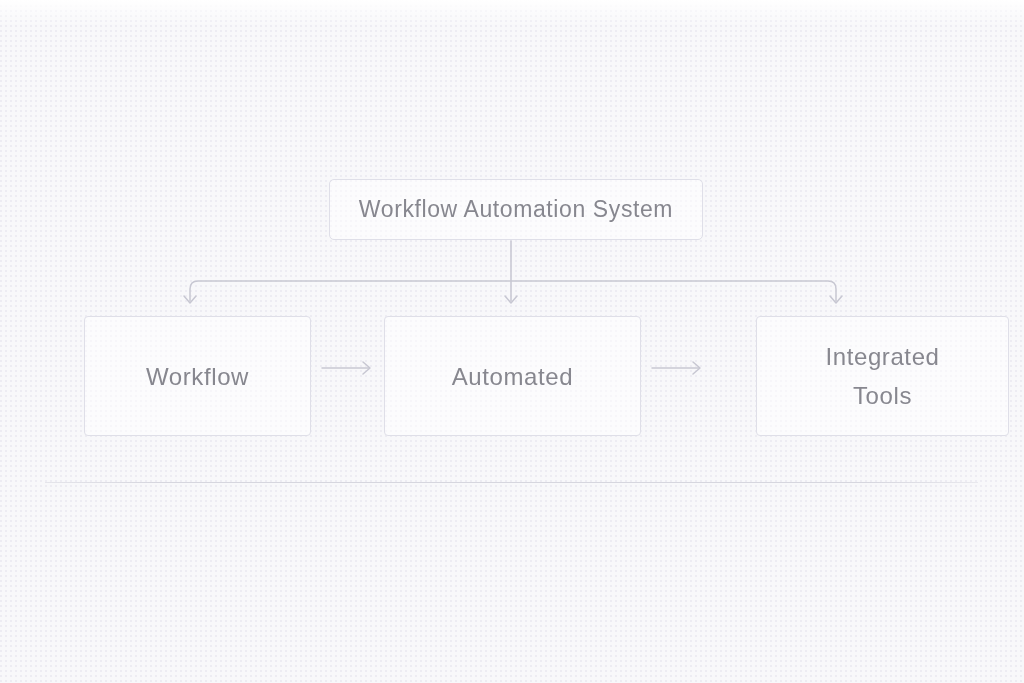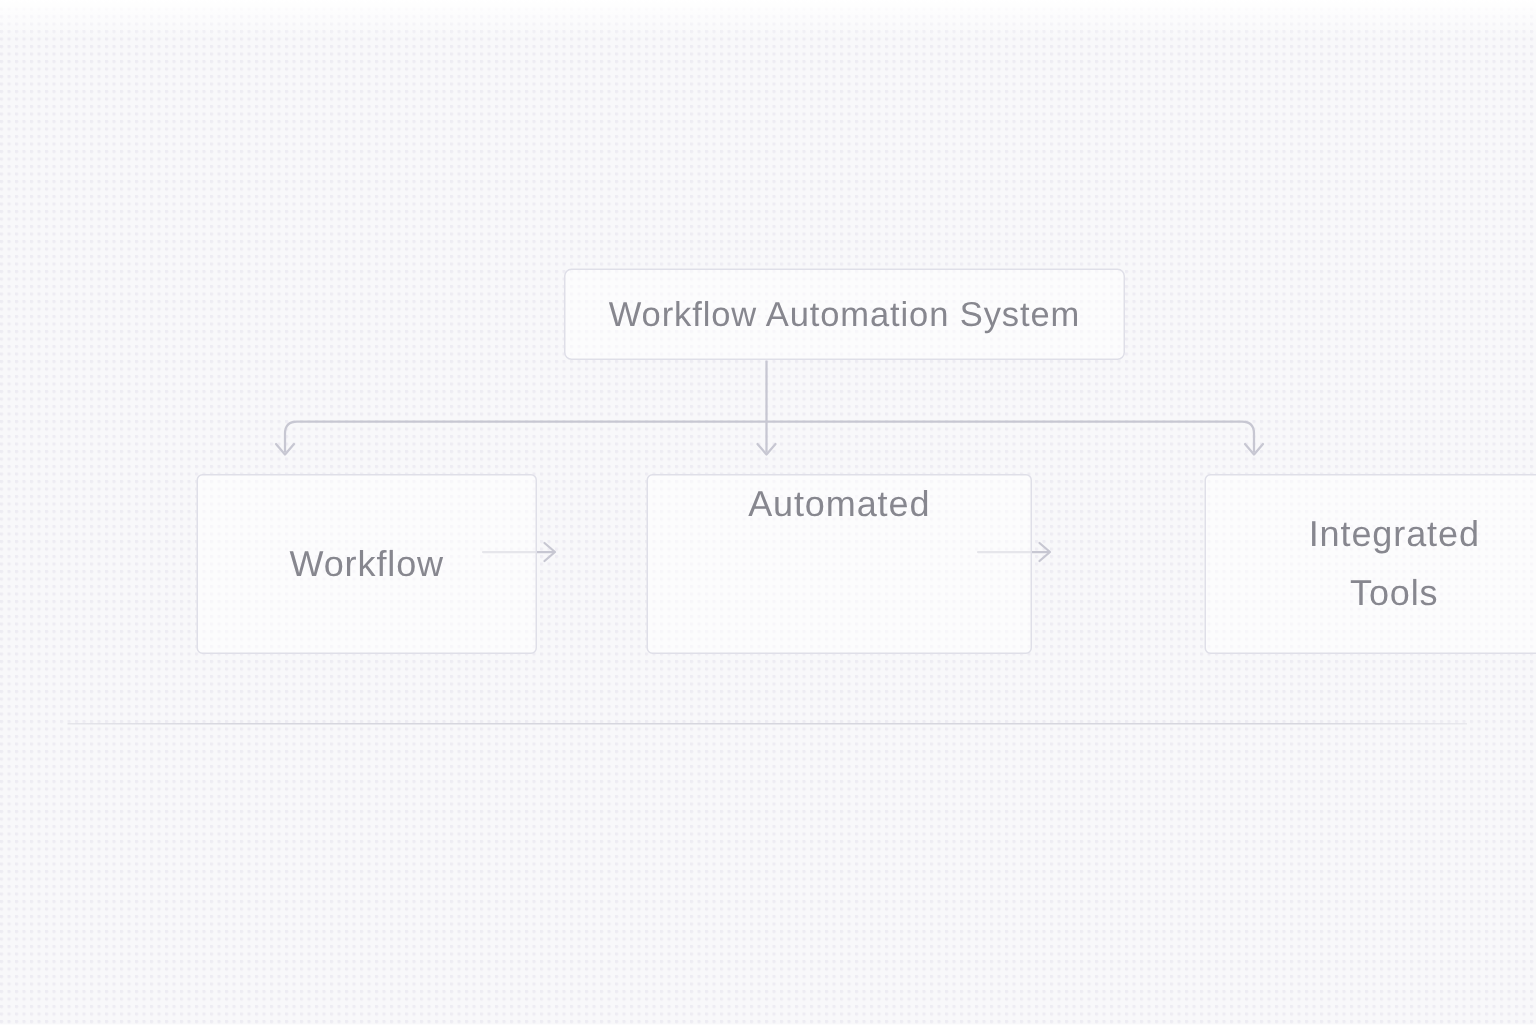--- a/index.html
+++ b/index.html
@@ -38,42 +38,41 @@
     box-sizing: border-box;
     display: flex;
     flex-direction: column;
     align-items: center;
     justify-content: center;
     background: rgba(255,255,255,0.55);
     border: 1px solid #dfdfe8;
     border-radius: 5px;
     color: #87878f;
     text-align: center;
-    margin-left: 47px;
   }
   .node .line {
     display: block;
     white-space: nowrap;
   }
   .node-root {
     left: 329px; top: 179px;
     width: 374px; height: 61px;
     font-size: 23px;
     letter-spacing: 0.6px;
   }
   .node-child {
     top: 316px;
     height: 120px;
     font-size: 24px;
     letter-spacing: 0.6px;
     line-height: 39px;
     border-radius: 4px;
   }
   .node-triggers   { left: 84px;  width: 227px; }
-  .node-automated  { left: 384px; width: 257px; justify-content: space-between; }
+  .node-automated  { left: 384px; width: 257px; }
   .node-integrated { left: 756px; width: 253px; }
   .divider {
     position: absolute;
     left: 45px; top: 482px;
     width: 933px; height: 1px;
     background: linear-gradient(to right, rgba(214,214,222,0.55), #d6d6de 12%, #d6d6de 88%, rgba(214,214,222,0.45));
   }
 </style>
 </head>
 <body>

